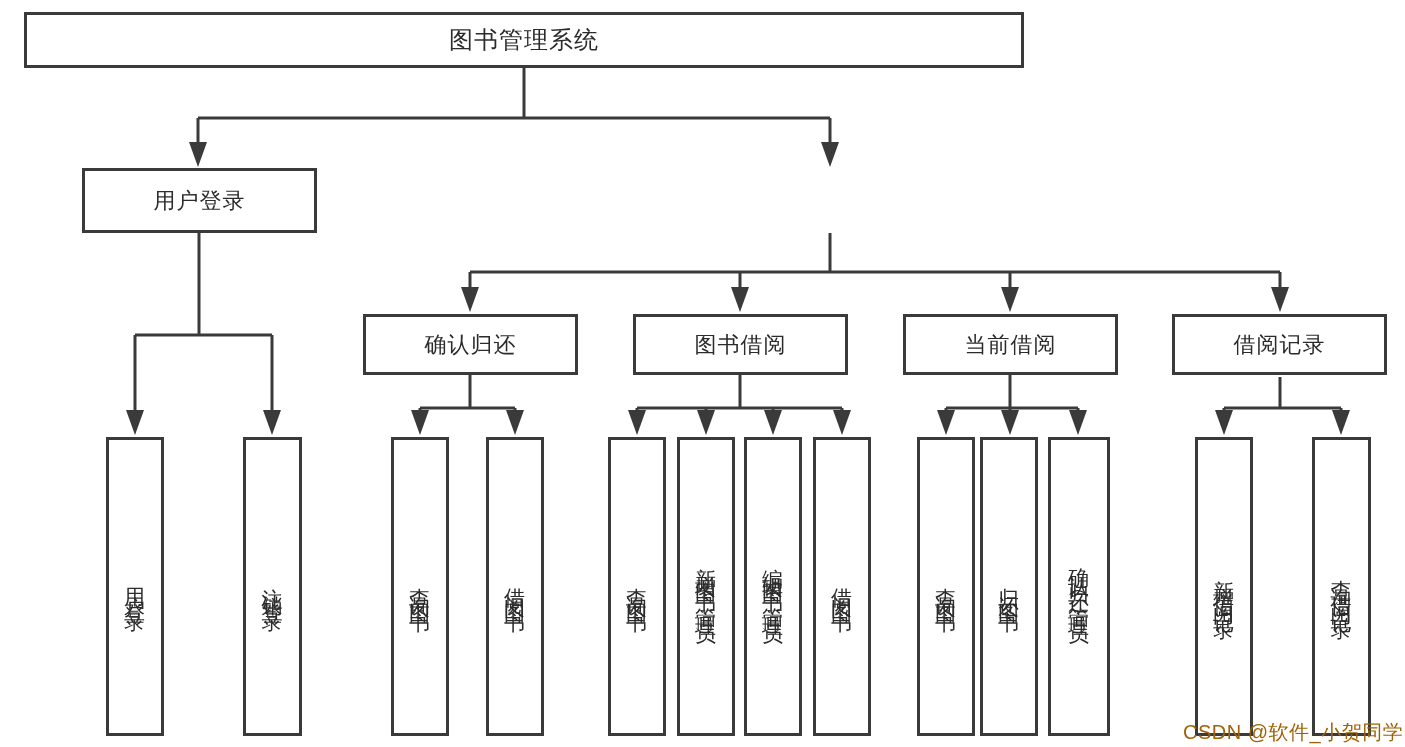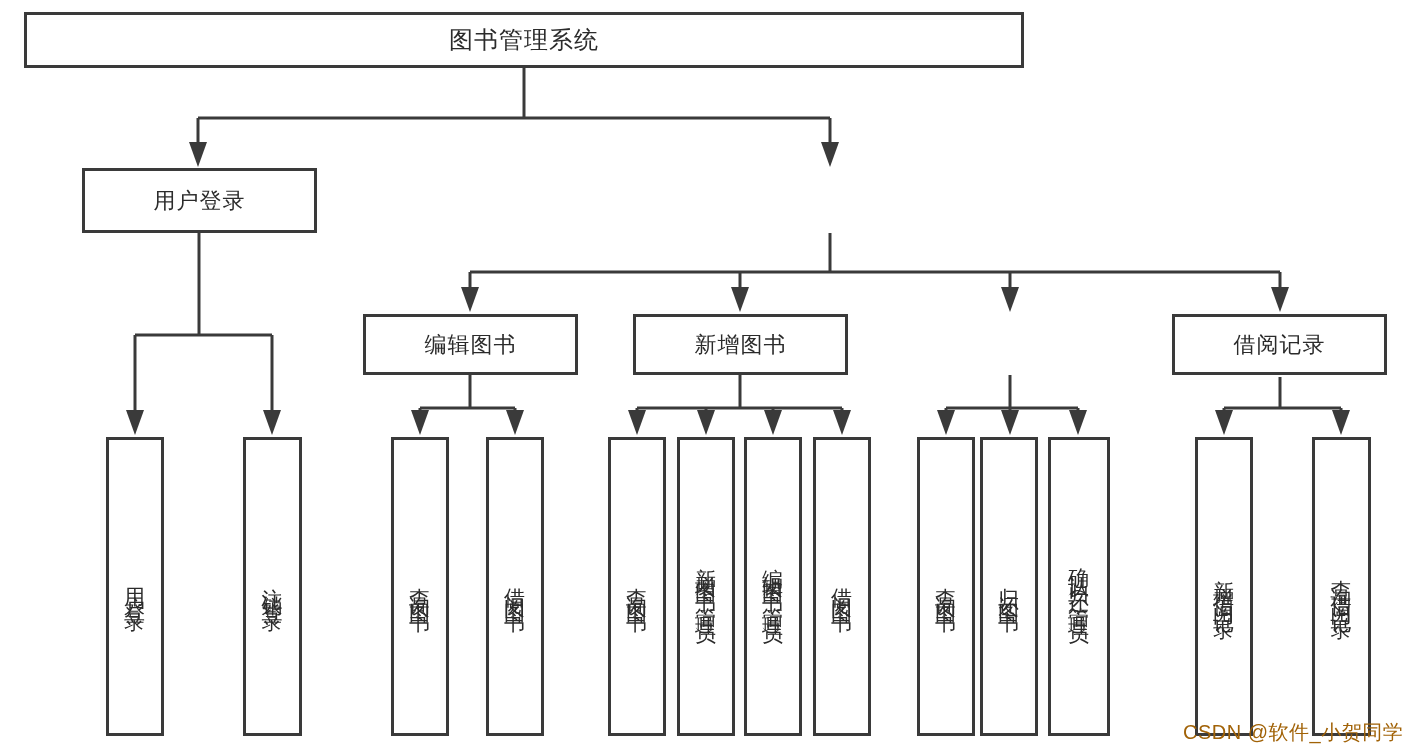--- a/index.html
+++ b/index.html
@@ -103,22 +103,23 @@
       <polygon points="1215,410 1233,410 1224,435" stroke="none"></polygon>
       <line x1="1341" y1="408" x2="1341" y2="414"></line>
       <polygon points="1332,410 1350,410 1341,435" stroke="none"></polygon>
     </g>
   </svg>
 
   <div class="nbox root-label" style="left:24px;top:12px;width:1000px;height:56px">图书管理系统</div>
 
   <div class="nbox h-label" style="left:82px;top:168px;width:235px;height:65px">用户登录</div>
 
-  <div class="nbox h-label" style="left:363px;top:314px;width:215px;height:61px">编辑图书</div>
-  <div class="nbox h-label" style="left:633px;top:314px;width:215px;height:61px">新增图书</div>
+  <div class="nbox h-label" style="left:363px;top:314px;width:215px;height:61px">确认归还</div>
+  <div class="nbox h-label" style="left:633px;top:314px;width:215px;height:61px">图书借阅</div>
+  <div class="nbox h-label" style="left:903px;top:314px;width:215px;height:61px">当前借阅</div>
   <div class="nbox h-label" style="left:1172px;top:314px;width:215px;height:61px">借阅记录</div>
 
   <div class="nbox vleaf" style="left:106px;top:437px;width:58px;height:299px">用户登录</div>
   <div class="nbox vleaf" style="left:243px;top:437px;width:59px;height:299px">注销登录</div>
 
   <div class="nbox vleaf" style="left:391px;top:437px;width:58px;height:299px">查询图书</div>
   <div class="nbox vleaf" style="left:486px;top:437px;width:58px;height:299px">借阅图书</div>
 
   <div class="nbox vleaf" style="left:608px;top:437px;width:58px;height:299px">查询图书</div>
   <div class="nbox vleaf" style="left:677px;top:437px;width:58px;height:299px">新增图书（管理员）</div>

